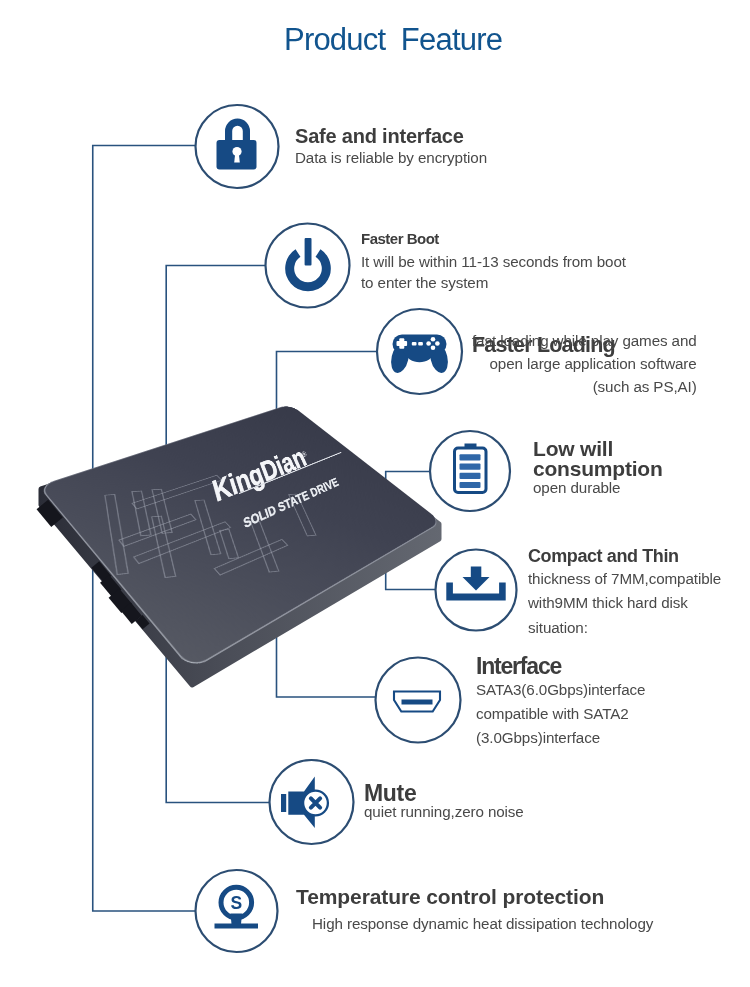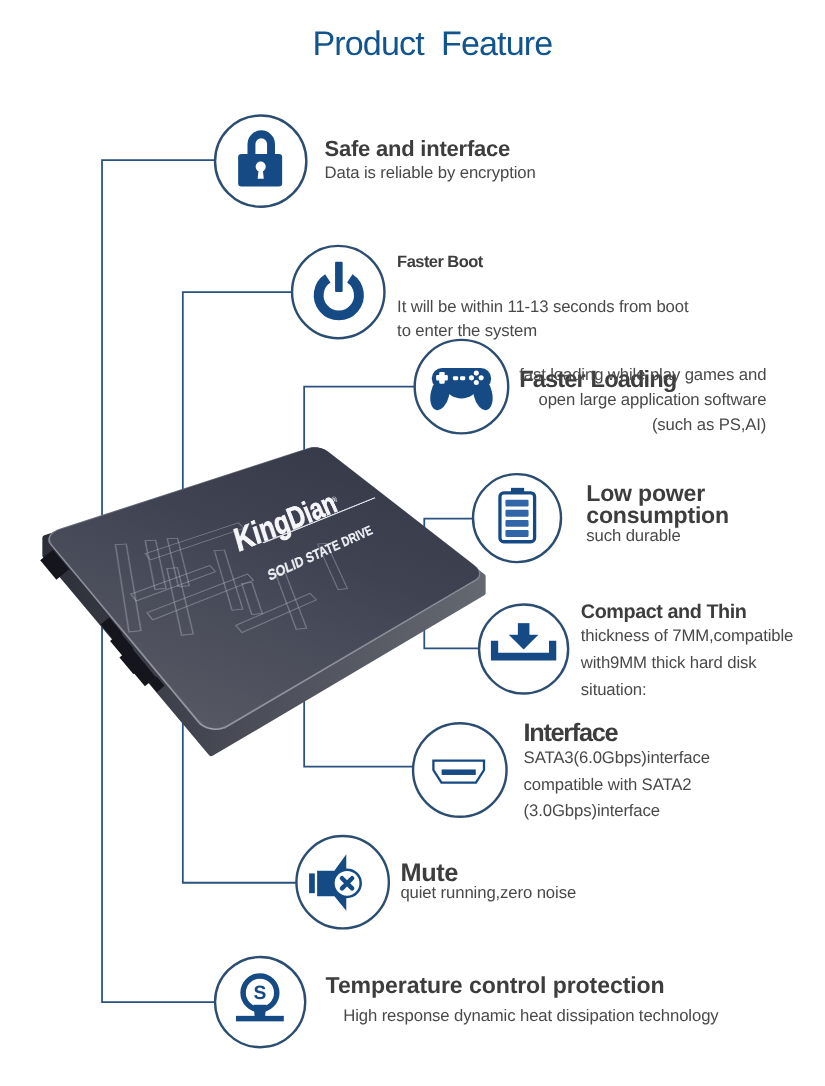--- a/index.html
+++ b/index.html
@@ -168,31 +168,31 @@
   <text transform="matrix(1,0,-0.6705,1.3893,408,140)" x="0" y="0" font-size="13" font-weight="bold" fill="#f4f5f8" font-family="Liberation Sans">®</text>
   <line x1="249" y1="161" x2="481" y2="163" stroke="#dfe2e8" stroke-width="2.6"></line>
   <text transform="matrix(1,0,-0.6728,1.3192,208,228)" x="0" y="0" font-size="19" font-weight="bold" fill="#e8ebf0" stroke="#e8ebf0" stroke-width="0.6" font-family="Liberation Sans" textLength="204" lengthAdjust="spacingAndGlyphs">SOLID STATE DRIVE</text>
  </svg>
 </div>
 
 <div class="abs ft" style="left:295px;top:126px;">Safe and interface</div>
 <div class="abs fd" style="left:295px;top:149px;">Data is reliable by encryption</div>
 
 <div class="abs ft" style="left:361px;top:228px;font-size:15px;letter-spacing:-0.5px;">Faster Boot</div>
-<div class="abs fd" style="left:361px;top:250.5px;line-height:21.5px;margin-top:18px;">It will be within 11-13 seconds from boot
+<div class="abs fd" style="left:361px;top:250.5px;line-height:21.5px;">It will be within 11-13 seconds from boot
 to enter the system</div>
 
 <div class="abs ft" style="left:472px;top:310px;font-size:21.5px;letter-spacing:-0.8px;margin-top:25px;">Faster Loading</div>
 <div class="abs fd" style="left:472px;top:329px;line-height:23px;text-align:right;">fast loading while play games and
 open large application software
 (such as PS,AI)</div>
 
-<div class="abs ft" style="left:533px;top:438.5px;font-size:21px;line-height:20.8px;letter-spacing:-0.2px;">Low power
+<div class="abs ft" style="left:533px;top:438.5px;font-size:21px;line-height:20.8px;letter-spacing:-0.2px;">Low will
 consumption</div>
-<div class="abs fd" style="left:533px;top:479px;">such durable</div>
+<div class="abs fd" style="left:533px;top:479px;">open durable</div>
 
 <div class="abs ft" style="left:528px;top:545.5px;font-size:18px;letter-spacing:-0.4px;">Compact and Thin</div>
 <div class="abs fd" style="left:528px;top:566.5px;line-height:24.5px;">thickness of 7MM,compatible
 with9MM thick hard disk
 situation:</div>
 
 <div class="abs ft" style="left:476px;top:655.5px;font-size:23px;letter-spacing:-1.2px;">Interface</div>
 <div class="abs fd" style="left:476px;top:678px;line-height:24px;">SATA3(6.0Gbps)interface
 compatible with SATA2
 (3.0Gbps)interface</div>

